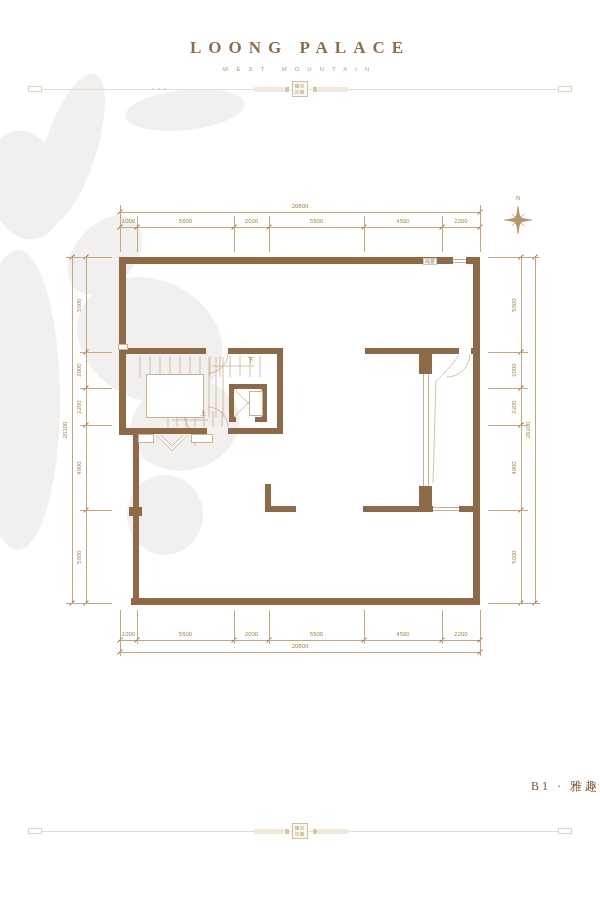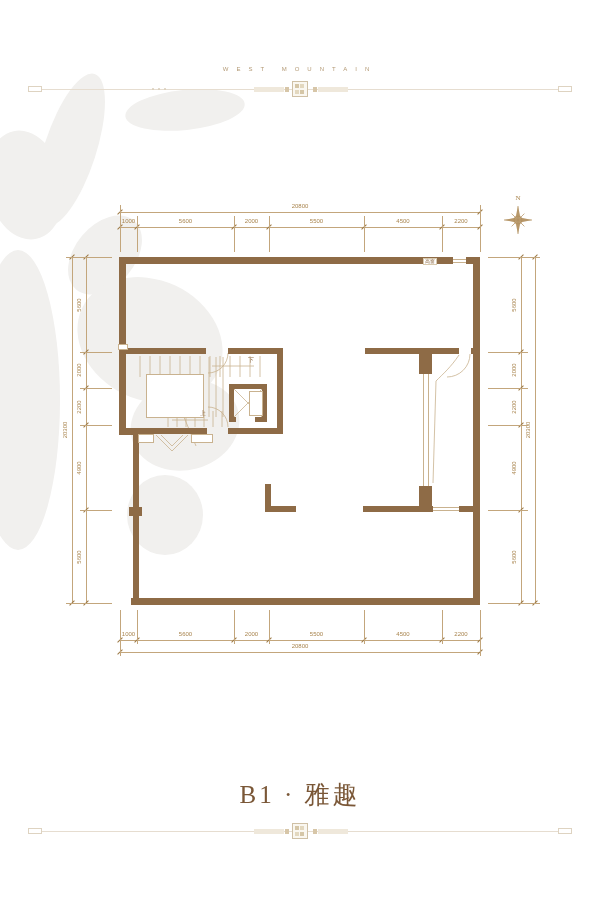--- a/index.html
+++ b/index.html
@@ -26,41 +26,42 @@
   
   .w{position:absolute;background:var(--wall)}
   .tl{position:absolute;background:var(--thin)}
   .tb{position:absolute;background:#fff;border:1px solid var(--thin);box-sizing:border-box}
   .plan-label{position:absolute;color:var(--wall);line-height:1;white-space:nowrap}
   
   .dline{position:absolute;background:var(--dimline)}
   .tick{position:absolute;width:7px;height:1px;background:#9d7a47;transform:translate(-50%,-50%) rotate(-45deg)}
   .dlab{position:absolute;font-size:6px;color:var(--dimtext);white-space:nowrap;transform:translate(-50%,-50%)}
   .dlabv{position:absolute;font-size:6px;color:var(--dimtext);white-space:nowrap;transform:translate(-50%,-50%) rotate(-90deg)}
-  .plan-title{position:absolute;top:778px;left:0;width:100%;text-align:center;
-    font-family:"Liberation Serif","DejaVu Serif",serif;font-size:25px;letter-spacing:3px;color:var(--titlecol)}
+  .plan-title{position:absolute;top:778px;left:0;width:100%;text-align:right;
+    font-family:"Liberation Serif","DejaVu Serif",serif;font-size:12px;letter-spacing:3px;color:var(--titlecol)}
 </style>
 </head>
 <body>
 
 <div id="page">
 
   <svg class="abs" style="left:0;top:0" width="600" height="900" viewBox="0 0 600 900">
     <g fill="#f1f0ee">
       <ellipse cx="70" cy="150" rx="26" ry="80" transform="rotate(18 70 150)"></ellipse>
       <ellipse cx="25" cy="185" rx="38" ry="55" transform="rotate(-12 25 185)"></ellipse>
       <ellipse cx="185" cy="110" rx="60" ry="20" transform="rotate(-6 185 110)"></ellipse>
       <ellipse cx="18" cy="400" rx="42" ry="150"></ellipse>
       <ellipse cx="105" cy="255" rx="30" ry="45" transform="rotate(40 105 255)"></ellipse>
       <ellipse cx="150" cy="340" rx="75" ry="60" transform="rotate(25 150 340)"></ellipse>
       <ellipse cx="185" cy="425" rx="55" ry="45" transform="rotate(-15 185 425)"></ellipse>
       <ellipse cx="165" cy="515" rx="38" ry="40"></ellipse>
     </g>
   </svg>
 
+  <div class="brand-title">LOONG PALACE</div>
   <div class="brand-sub">WEST MOUNTAIN</div>
 
   <div class="divider" style="top:80px">
     <div class="dv-line"></div>
     <div class="dv-cap" style="left:28px"></div>
     <div class="dv-cap" style="right:28px"></div>
     <div class="dv-dot" style="left:152px"></div>
     <div class="dv-dot" style="left:158px"></div>
     <div class="dv-dot" style="left:164px"></div>
     <div class="dv-bar" style="left:254px"></div>

